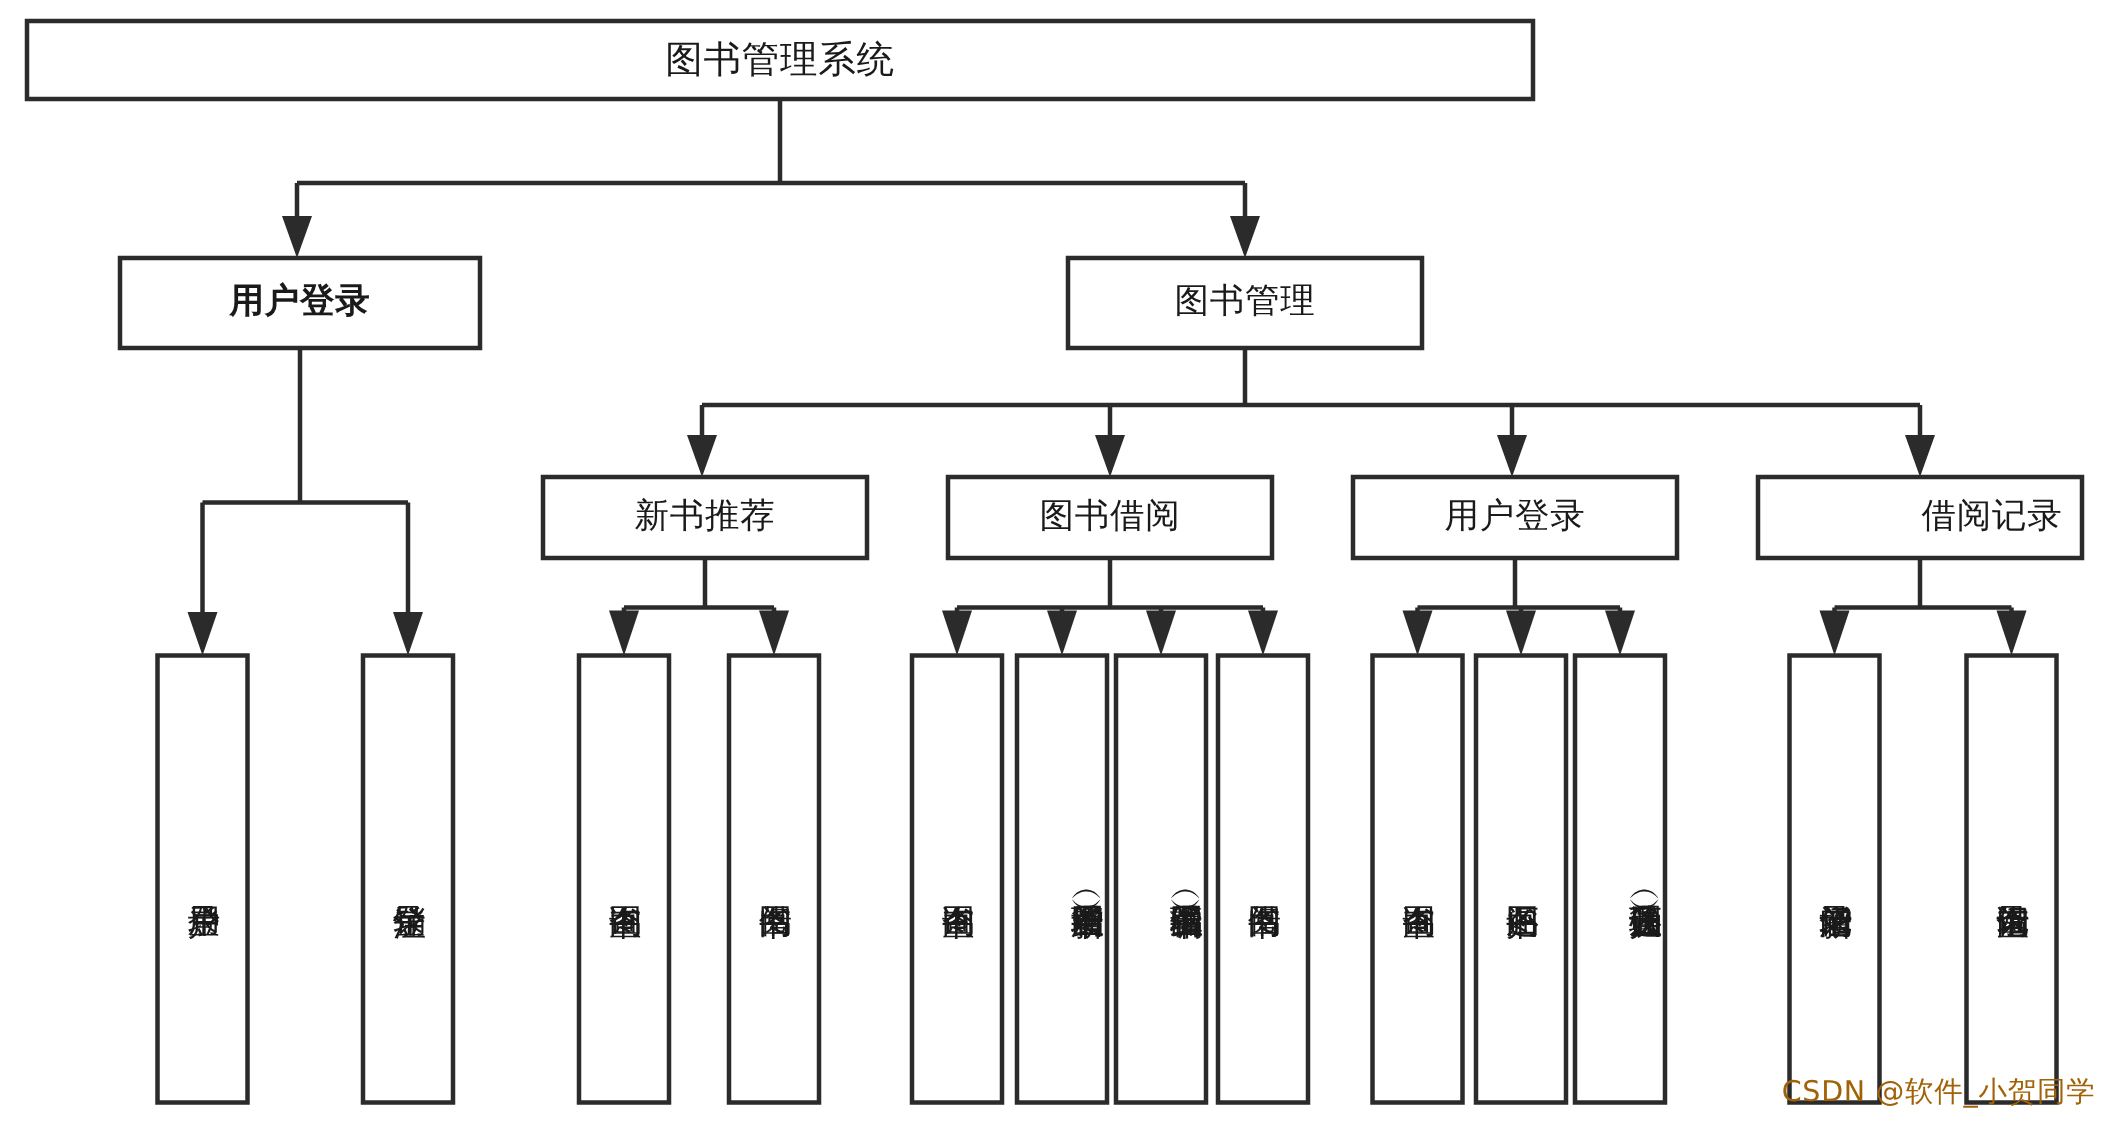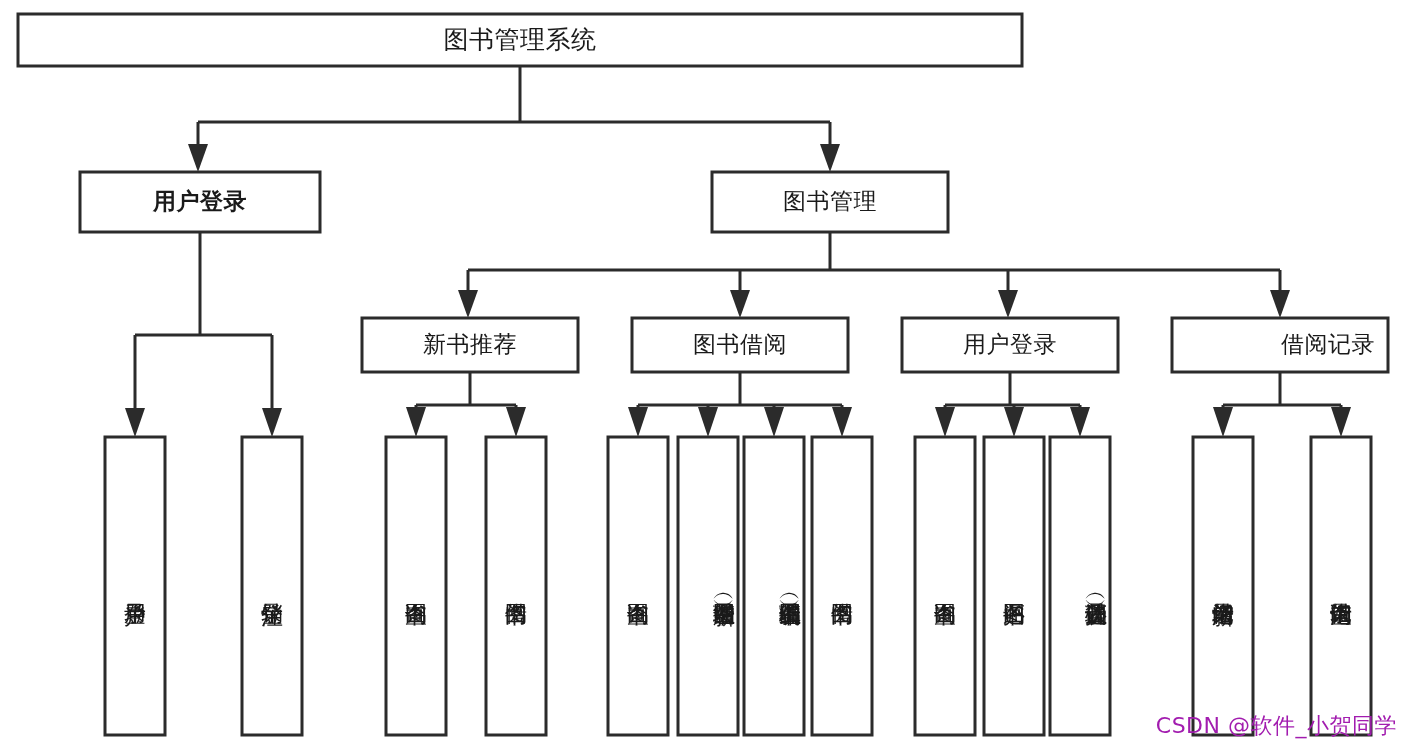--- a/index.html
+++ b/index.html
@@ -60,22 +60,22 @@
     line-height: 1.28;
     writing-mode: vertical-rl;
     text-orientation: upright;
     white-space: nowrap;
     pointer-events: none;
   }
   .watermark {
     position: absolute;
     right: 8px;
     bottom: 6px;
-    color: #a21caf;
-    font-size: 22px;
+    color: #a16207;
+    font-size: 19px;
     letter-spacing: 0.5px;
     white-space: nowrap;
     pointer-events: none;
   }
 </style>
 </head>
 <body>
 
 <div id="diagram-root">
 

